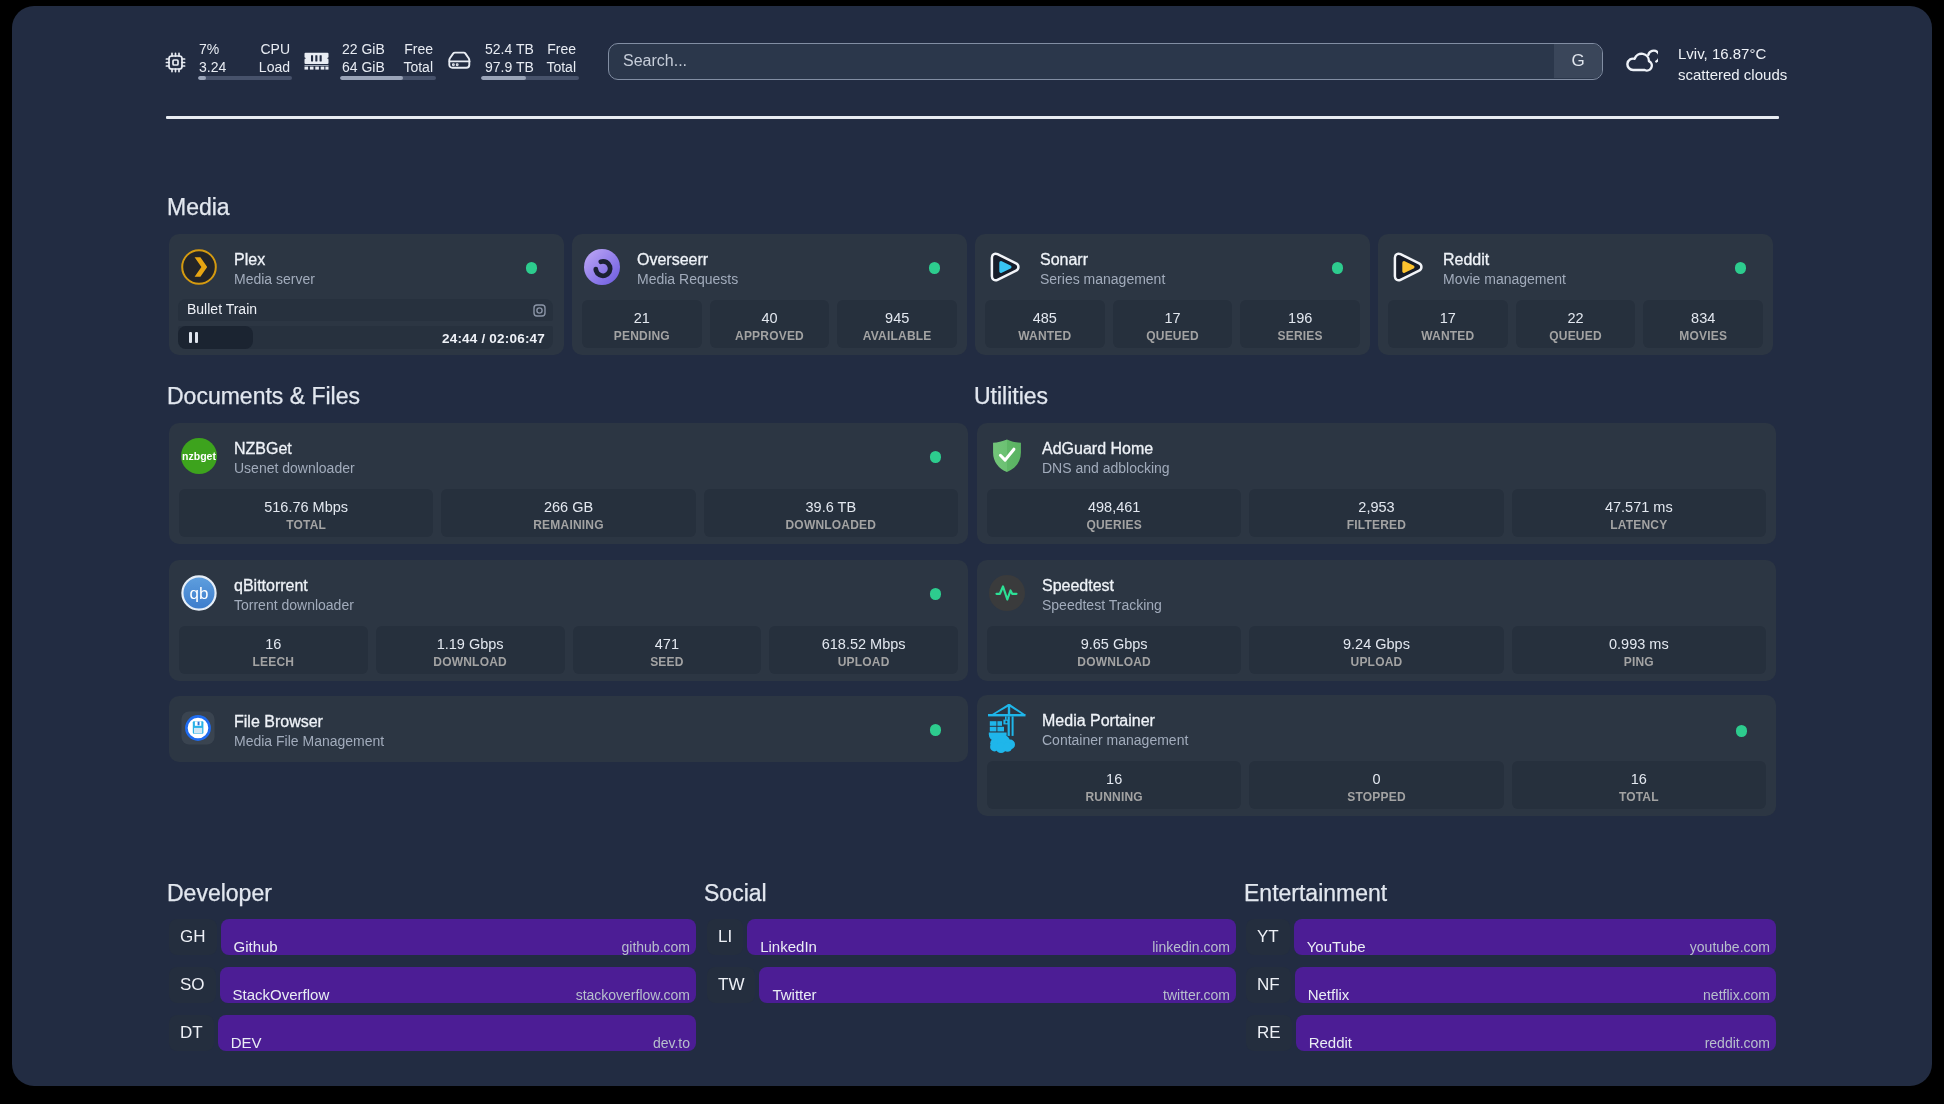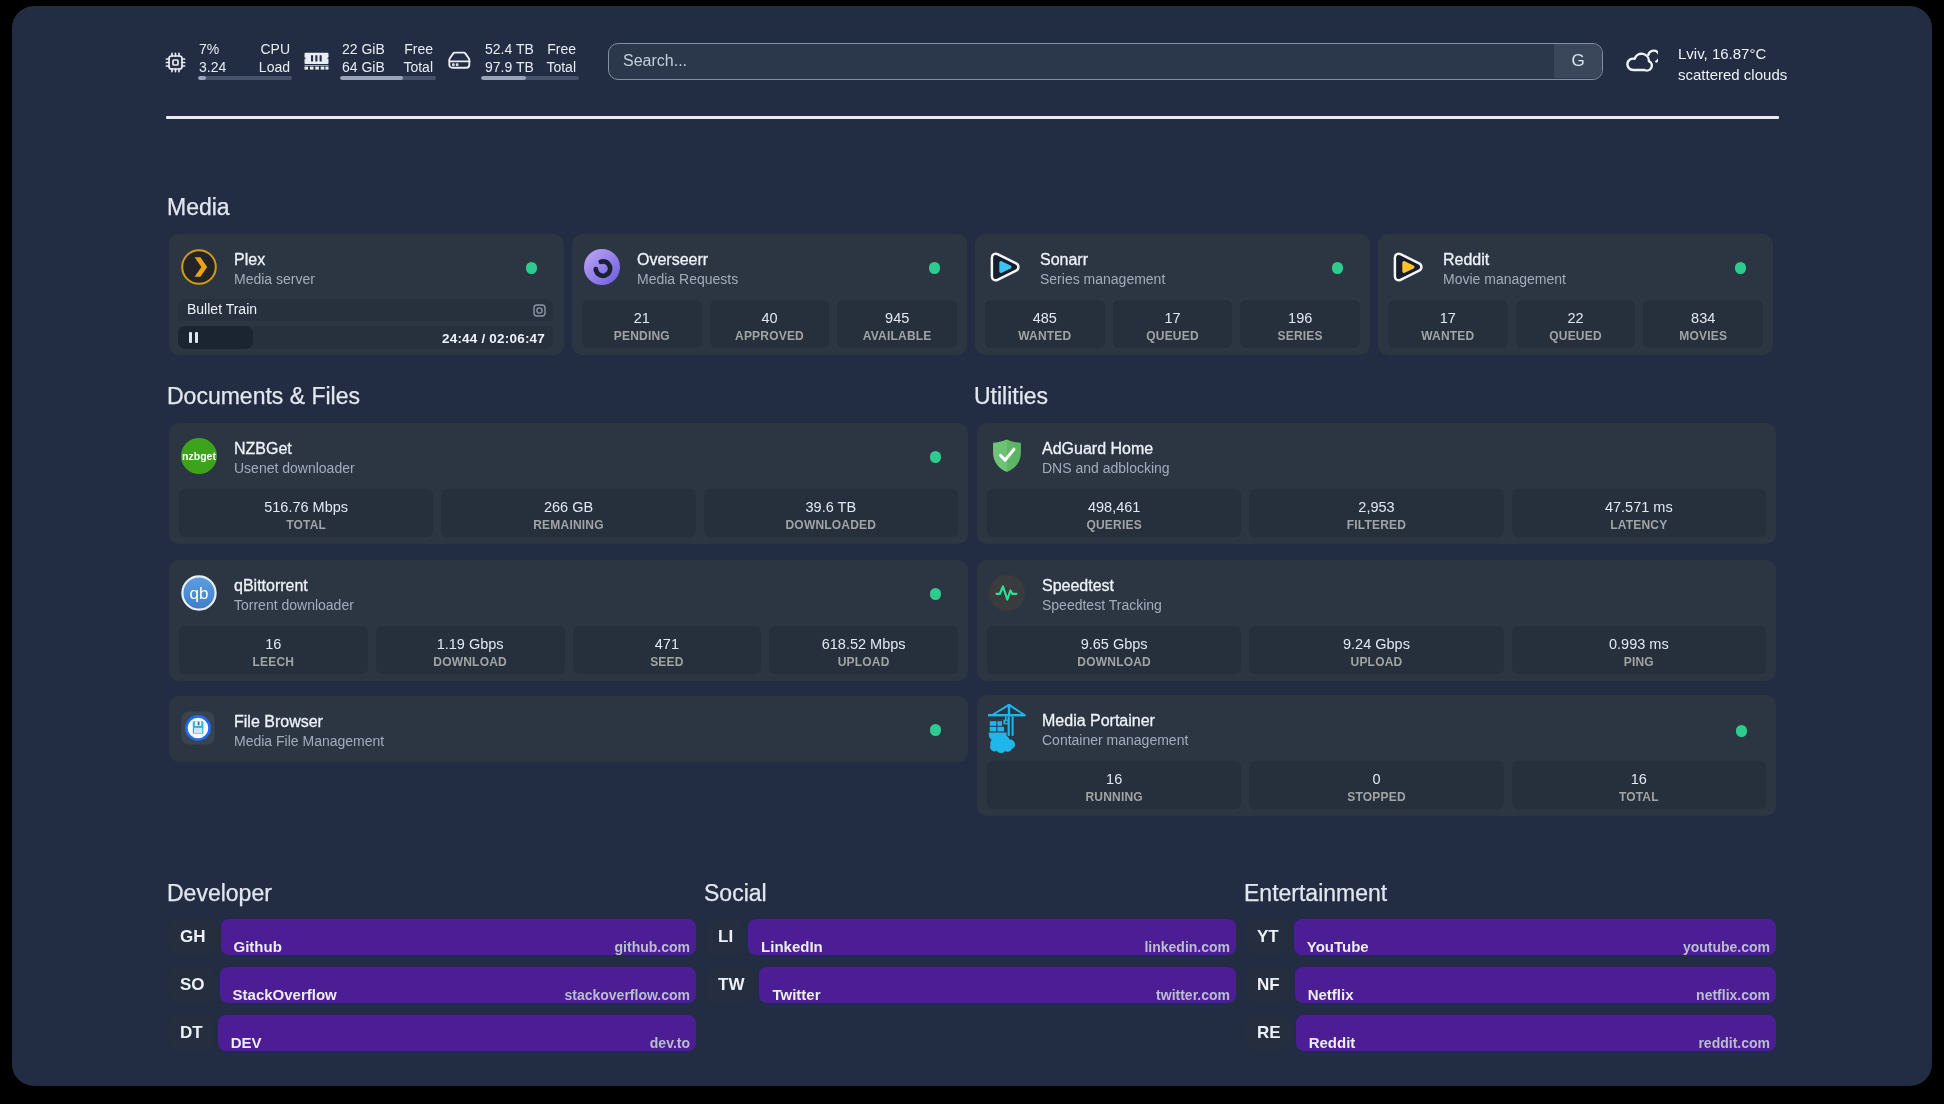--- a/index.html
+++ b/index.html
@@ -16,21 +16,21 @@
   .hdr .t { font-size:16px; color:#eef2f7; line-height:20px; -webkit-text-stroke:0.3px #eef2f7; }
   .hdr .s { font-size:14px; color:#a2acbc; line-height:19.5px; }
   .icon36 { position:absolute; left:12px; top:15px; width:36px; height:36px; }
   .dot { position:absolute; width:11.5px; height:11.5px; border-radius:50%; background:#2dcc8e; }
   .statrow { position:absolute; left:10px; right:10px; top:66px; height:48px; display:flex; gap:8px; }
   .sbox { flex:1; background:#26303d; border-radius:6px; text-align:center; padding-top:7.5px; }
   .sbox .n { font-size:14.5px; color:#e3e8f0; line-height:20px; }
   .sbox .l { font-size:12px; font-weight:bold; color:#a3a3a3; line-height:17.5px; letter-spacing:0.2px; }
   .sect { position:absolute; font-size:23px; color:#e2e7ef; -webkit-text-stroke:0.25px #e2e7ef; }
   .bmcol { position:absolute; }
-  .bmrow { position:absolute; height:36px; display:flex; width:100%;font-weight:bold; }
+  .bmrow { position:absolute; height:36px; display:flex; width:100%; }
   .chip { background:#242e3e; border-radius:8px; color:#edf0f6; font-size:17px; display:flex; align-items:center; justify-content:center; padding:0 11px; margin-right:4px; }
   .bpill { flex:1; background:#4c1d95; border-radius:8px; display:flex; align-items:flex-end; justify-content:space-between; padding:0 6px 0 13px; }
   .bpill .nm { font-size:15px; color:#e9edf4; }
   .bpill .u { font-size:14px; color:#b7bfcc; }
 </style>
 </head>
 <body>
 <div id="page">
 
   <svg class="abs" style="left:152px;top:45px" width="23" height="23" viewBox="0 0 23 23" fill="none" stroke="#e8ecf3" stroke-width="1.7" stroke-linecap="round">

